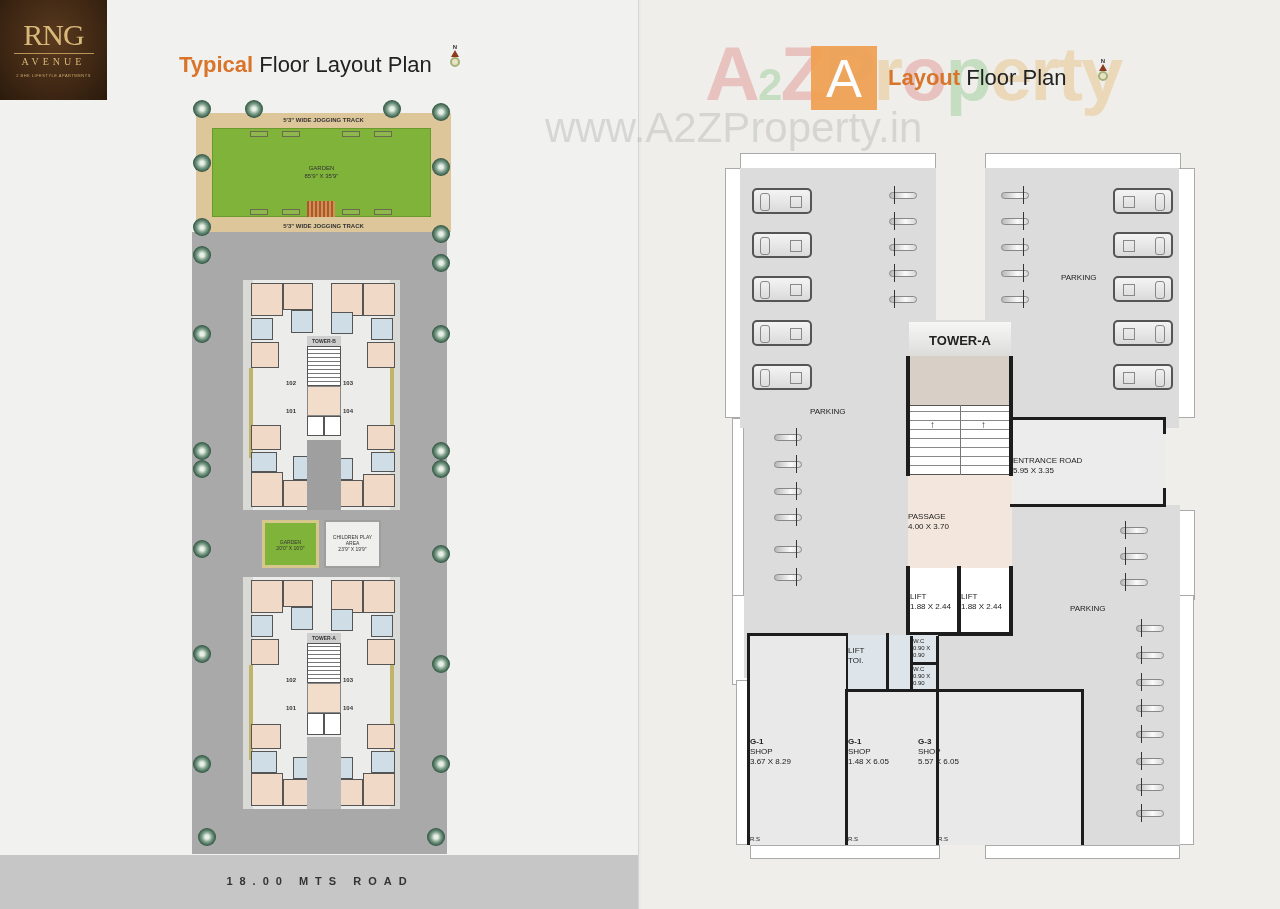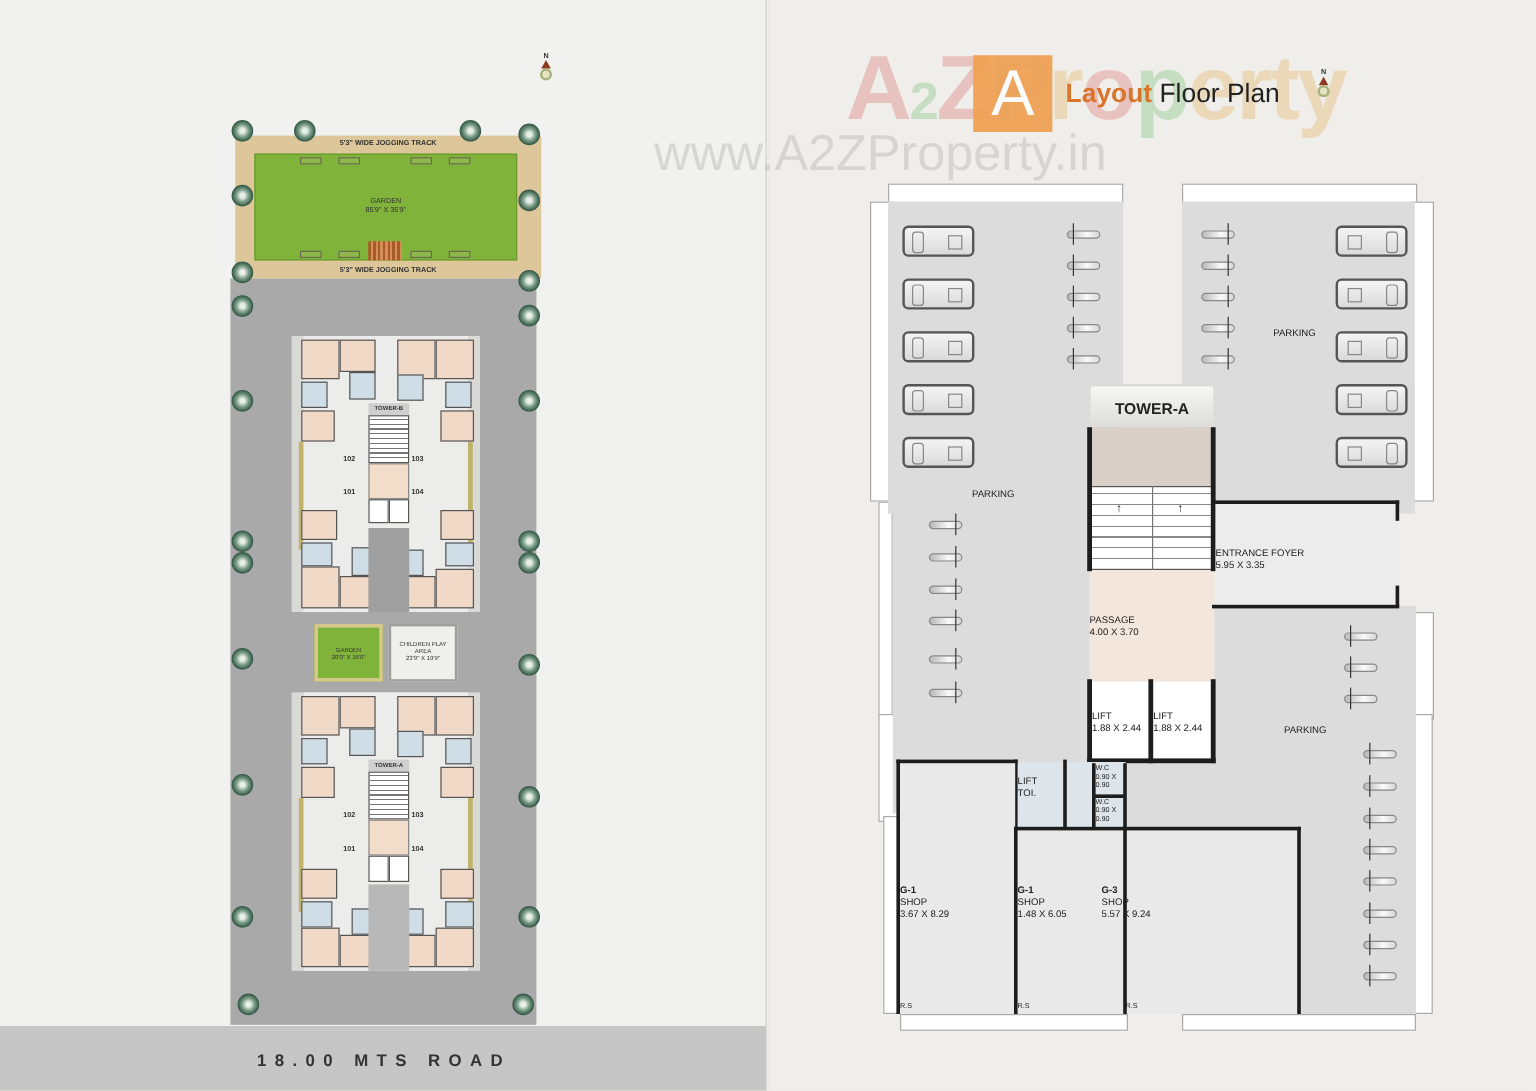--- a/index.html
+++ b/index.html
@@ -39,21 +39,21 @@
   .balcony { position: absolute; background: #c2b36a; }
   .stair { position: absolute; background: #fff; border: 1px solid #555; background-image: repeating-linear-gradient(0deg, #fff 0 3px, #777 3px 4px); }
   .lobby { position: absolute; background: #f1ddc9; border: 1px solid #888; }
   .tower-tag { position: absolute; background: #cfcfcf; font-size: 5px; font-weight: bold; text-align: center; color: #333; }
   .flat-no { position: absolute; font-size: 6px; font-weight: bold; color: #333; }
   .small-garden { position: absolute; left: 262px; top: 520px; width: 57px; height: 48px; background: #7fb33a; border: 3px solid #d6c78c; }
   .play-area { position: absolute; left: 324px; top: 520px; width: 57px; height: 48px; background: #efefed; border: 2px solid #9e9e9e; }
   .small-label { position: absolute; width: 100%; top: 16px; text-align: center; font-size: 5px; line-height: 6px; color: #333; }
 
   .road-bottom { position: absolute; left: 0; top: 855px; width: 640px; height: 54px; background: #c6c6c6; }
-  .road-label { position: absolute; left: 0; width: 100%; top: 20px; text-align: center; font-size: 14px; font-weight: bold; letter-spacing: 7px; color: #333; }
+  .road-label { position: absolute; left: 0; width: 100%; top: 20px; text-align: center; font-size: 11px; font-weight: bold; letter-spacing: 7px; color: #333; }
 
   
   .watermark-big { position: absolute; left: 705px; top: 30px; font-size: 76px; font-weight: bold; letter-spacing: -2px; opacity: 0.28; white-space: nowrap; }
   .watermark-big span:nth-child(1) { color: #d9534f; }
   .watermark-big span:nth-child(2) { color: #5cb85c; font-size: 44px; }
   .watermark-big span:nth-child(3) { color: #d9534f; }
   .watermark-big span:nth-child(4) { color: #4a7fc1; }
   .watermark-big span:nth-child(5) { color: #e3a23b; }
   .watermark-big span:nth-child(6) { color: #d9534f; }
   .watermark-big span:nth-child(7) { color: #5cb85c; }
@@ -77,21 +77,30 @@
   .bike.right .bar { left: 28px; }
   .bike.left .bar { left: 11px; }
 
   .tower-a-head { position: absolute; left: 909px; top: 322px; width: 102px; height: 34px; background: linear-gradient(180deg,#f7f7f6,#dcdcdb); text-align: center; font-size: 13px; font-weight: bold; line-height: 38px; color: #222; }
 </style>
 </head>
 <body>
 
 <div class="page left-page">
 
-
+  <div class="logo">
+    <div class="logo-main">RNG</div>
+    <div class="logo-line"></div>
+    <div class="logo-sub">AVENUE</div>
+    <div class="logo-tag">2 BHK LIFESTYLE APARTMENTS</div>
+  </div>
+
+  <div class="title" style="left:179px; top:52px;">
+    <span class="accent">Typical</span><span> Floor Layout Plan</span>
+  </div>
   <div class="compass" style="left:449px; top:44px;">
     <span class="n">N</span>
     <div class="arrow"></div>
     <div class="ring"></div>
   </div>
 
   <div class="road-strip"></div>
 
   <div class="track">
     <div class="track-label" style="top:4px;">5'3" WIDE JOGGING TRACK</div>
@@ -303,21 +312,21 @@
     <div>LIFT</div>
     <div>1.88 X 2.44</div>
   </div>
 
   <div style="position:absolute; left:1013px; top:419px; width:152px; height:86px; background:#ececec;"></div>
   <div class="wall" style="left:1010px; top:417px; width:156px; height:3px;"></div>
   <div class="wall" style="left:1010px; top:504px; width:156px; height:3px;"></div>
   <div class="wall" style="left:1163px; top:417px; width:3px; height:17px;"></div>
   <div class="wall" style="left:1163px; top:488px; width:3px; height:18px;"></div>
   <div class="lbl" style="left:1013px; top:456px; width:152px;">
-    <div>ENTRANCE FOYER</div>
+    <div>ENTRANCE ROAD</div>
     <div>5.95 X 3.35</div>
   </div>
 
   <div style="position:absolute; left:848px; top:635px; width:90px; height:56px; background:#dde5ea;"></div>
   <div class="wall" style="left:845px; top:633px; width:3px; height:58px;"></div>
   <div class="wall" style="left:886px; top:633px; width:3px; height:58px;"></div>
   <div class="wall" style="left:910px; top:636px; width:3px; height:55px;"></div>
   <div class="wall" style="left:910px; top:662px; width:28px; height:3px;"></div>
   <div class="wall" style="left:936px; top:636px; width:3px; height:55px;"></div>
   <div class="lbl" style="left:848px; top:646px; width:22px;">
@@ -351,21 +360,21 @@
     <div>3.67 X 8.29</div>
   </div>
   <div class="lbl" style="left:848px; top:737px; width:90px; font-size:8px;">
     <div><b>G-1</b></div>
     <div>SHOP</div>
     <div>1.48 X 6.05</div>
   </div>
   <div class="lbl" style="left:918px; top:737px; width:143px; font-size:8px;">
     <div><b>G-3</b></div>
     <div>SHOP</div>
-    <div>5.57 X 9.24</div>
+    <div>5.57 X 6.05</div>
   </div>
   <div class="lbl" style="left:750px; top:834px; width:96px; font-size:6px;">R.S</div>
   <div class="lbl" style="left:848px; top:834px; width:90px; font-size:6px;">R.S</div>
   <div class="lbl" style="left:938px; top:834px; width:143px; font-size:6px;">R.S</div>
 
   <div class="lbl" style="left:810px; top:407px;">PARKING</div>
   <div class="lbl" style="left:1061px; top:273px;">PARKING</div>
   <div class="lbl" style="left:1070px; top:604px;">PARKING</div>
 
   <div class="car" style="left:752px; top:188px;"></div>

